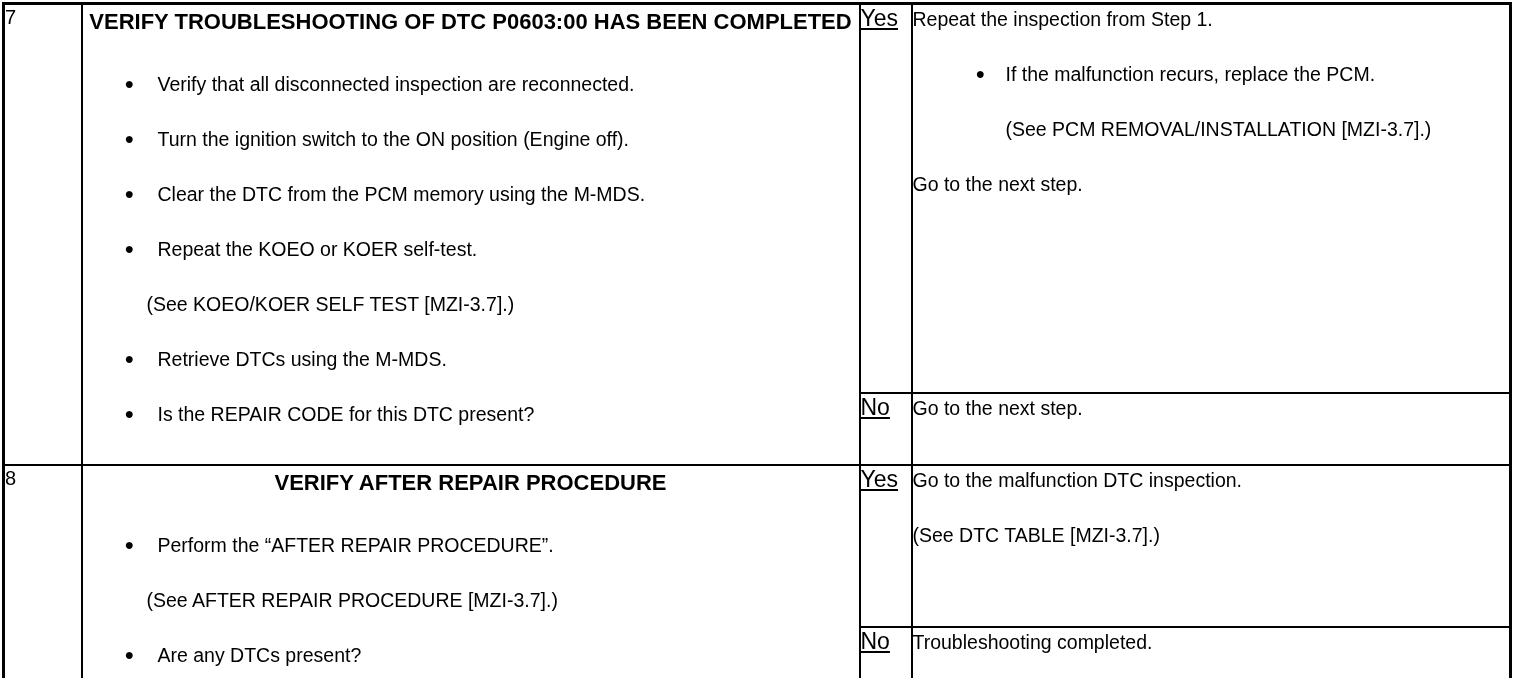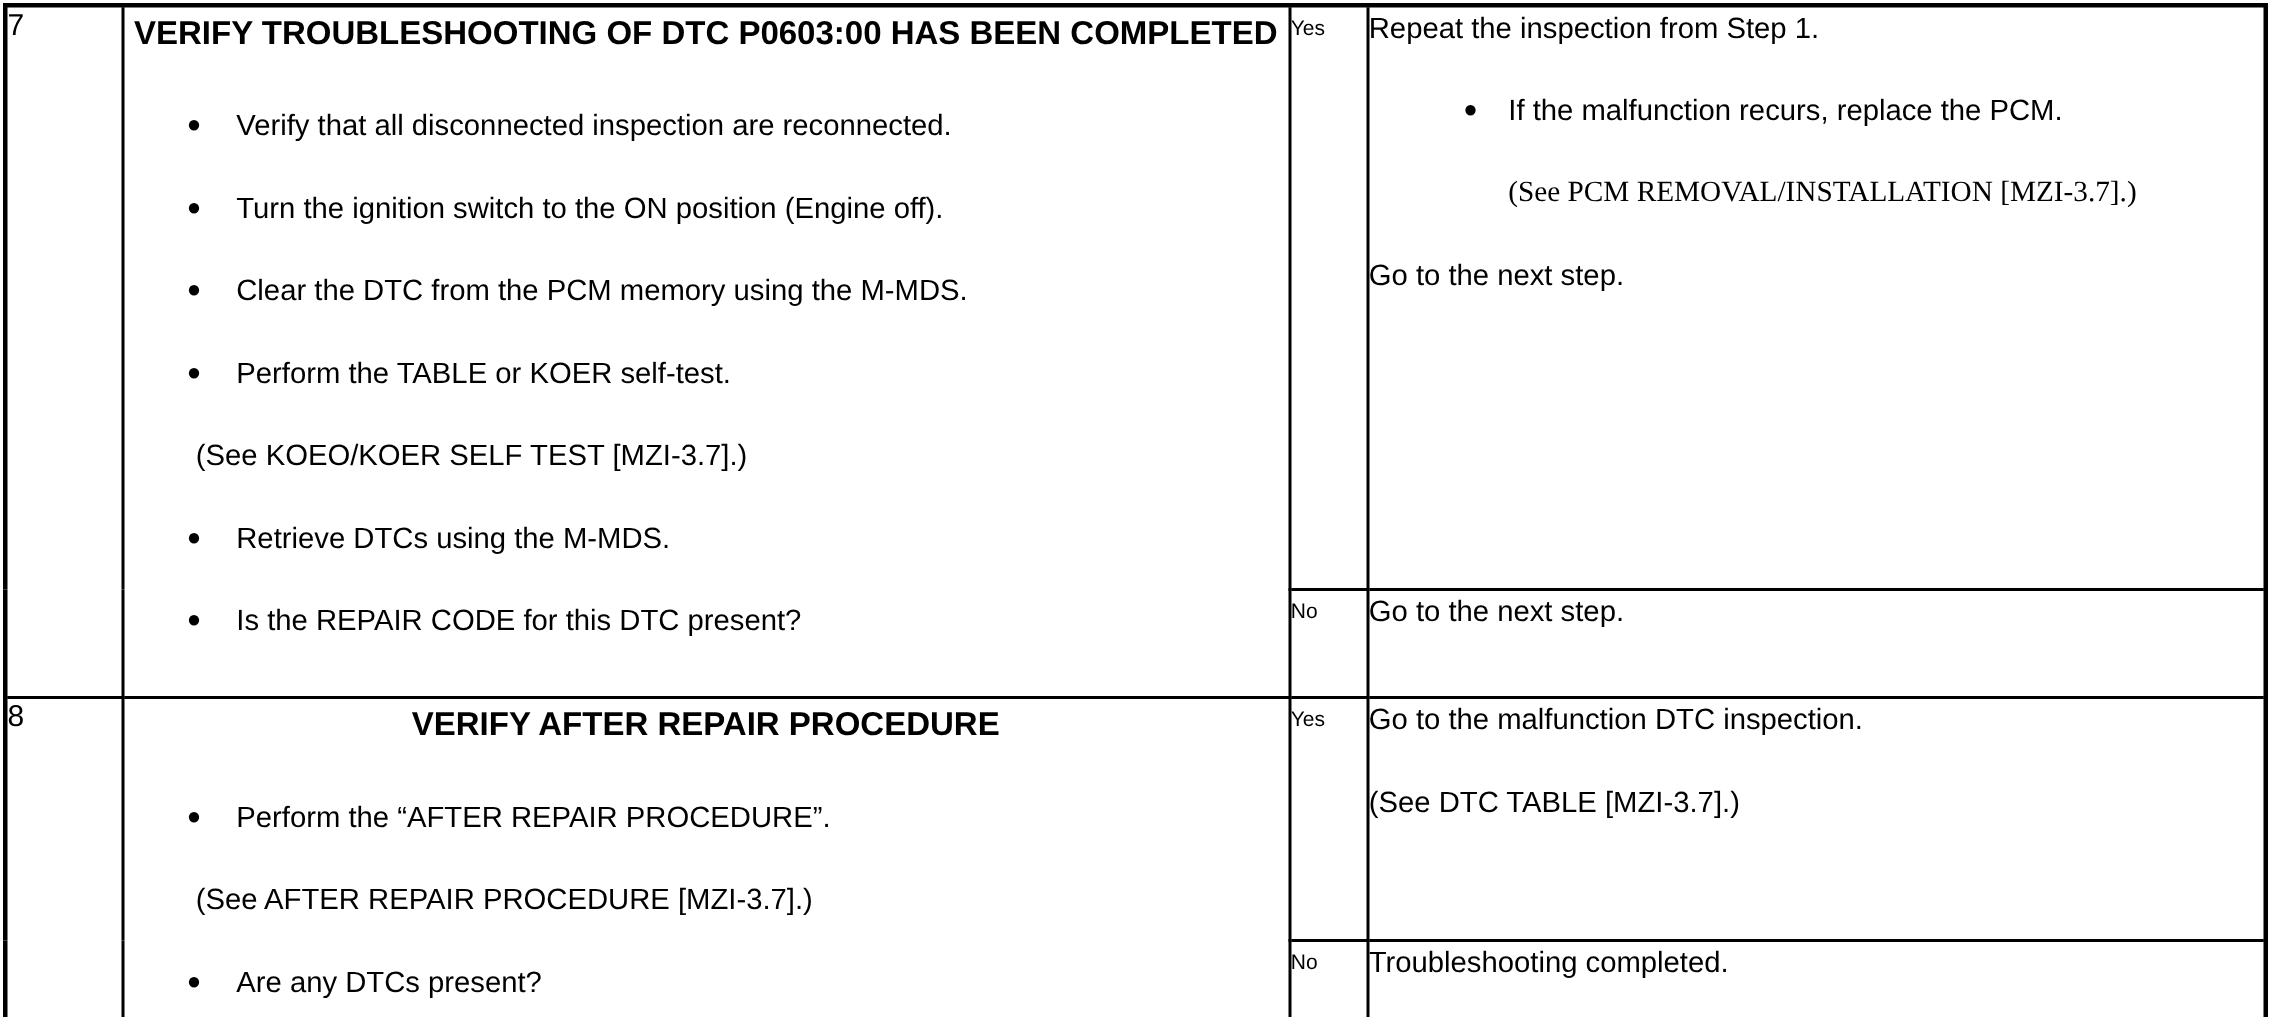--- a/index.html
+++ b/index.html
@@ -31,21 +31,21 @@
     padding: 0;
     overflow: hidden;
   }
   col.c-num    { width: 78px; }
   col.c-action { width: 778px; }
   col.c-yn     { width: 52px; }
   col.c-result { width: auto; }
 
   .num-cell    { padding: 8px 2px 0 8px; font-size: 20px; line-height: 24px; }
   .action-cell { padding: 9px 4px 0 5px; }
-  .yn-cell     { padding: 9px 0 0 4px; font-size: 14px; line-height: 26px; }
+  .yn-cell     { padding: 9px 0 0 4px; font-size: 23px; line-height: 26px; text-decoration: underline; }
   .result-cell { padding: 9px 6px 0 8px; }
 
   .h {
     font-weight: bold;
     font-size: 22px;
     line-height: 30px;
     margin: 2px 0 33px 0;
     text-align: center;
   }
   .p, .b, .ref {
@@ -54,25 +54,25 @@
     margin: 0 0 27px 0;
   }
   .b { display: flex; }
   .dot {
     font-size: 16px;
     line-height: 28px;
   }
   
   .action-cell .b   { margin-left: 42px; }
   .action-cell .dot { flex: 0 0 33px; }
-  .action-cell .ref { margin-left: 48px; }
+  .action-cell .ref { margin-left: 64px; }
   
   .result-cell .b   { margin-left: 63px; }
   .result-cell .dot { flex: 0 0 30px; }
-  .result-cell .ref.ref-indent { margin-left: 93px; max-width: 430px; font-family: Liberation Serif, serif; }
+  .result-cell .ref.ref-indent { margin-left: 93px; max-width: 430px; }
 </style>
 </head>
 <body>
 
 <div class="page">
   <table class="ts">
     <colgroup>
       <col class="c-num">
       <col class="c-action">
       <col class="c-yn">
@@ -93,21 +93,21 @@
         <div class="b">
           <span class="dot">●</span>
           <span>Turn the ignition switch to the ON position (Engine off).</span>
         </div>
         <div class="b">
           <span class="dot">●</span>
           <span>Clear the DTC from the PCM memory using the M-MDS.</span>
         </div>
         <div class="b">
           <span class="dot">●</span>
-          <span>Perform the TABLE or KOER self-test.</span>
+          <span>Repeat the KOEO or KOER self-test.</span>
         </div>
         <div class="ref">(See KOEO/KOER SELF TEST [MZI-3.7].)</div>
         <div class="b">
           <span class="dot">●</span>
           <span>Retrieve DTCs using the M-MDS.</span>
         </div>
         <div class="b">
           <span class="dot">●</span>
           <span>Is the REPAIR CODE for this DTC present?</span>
         </div>

